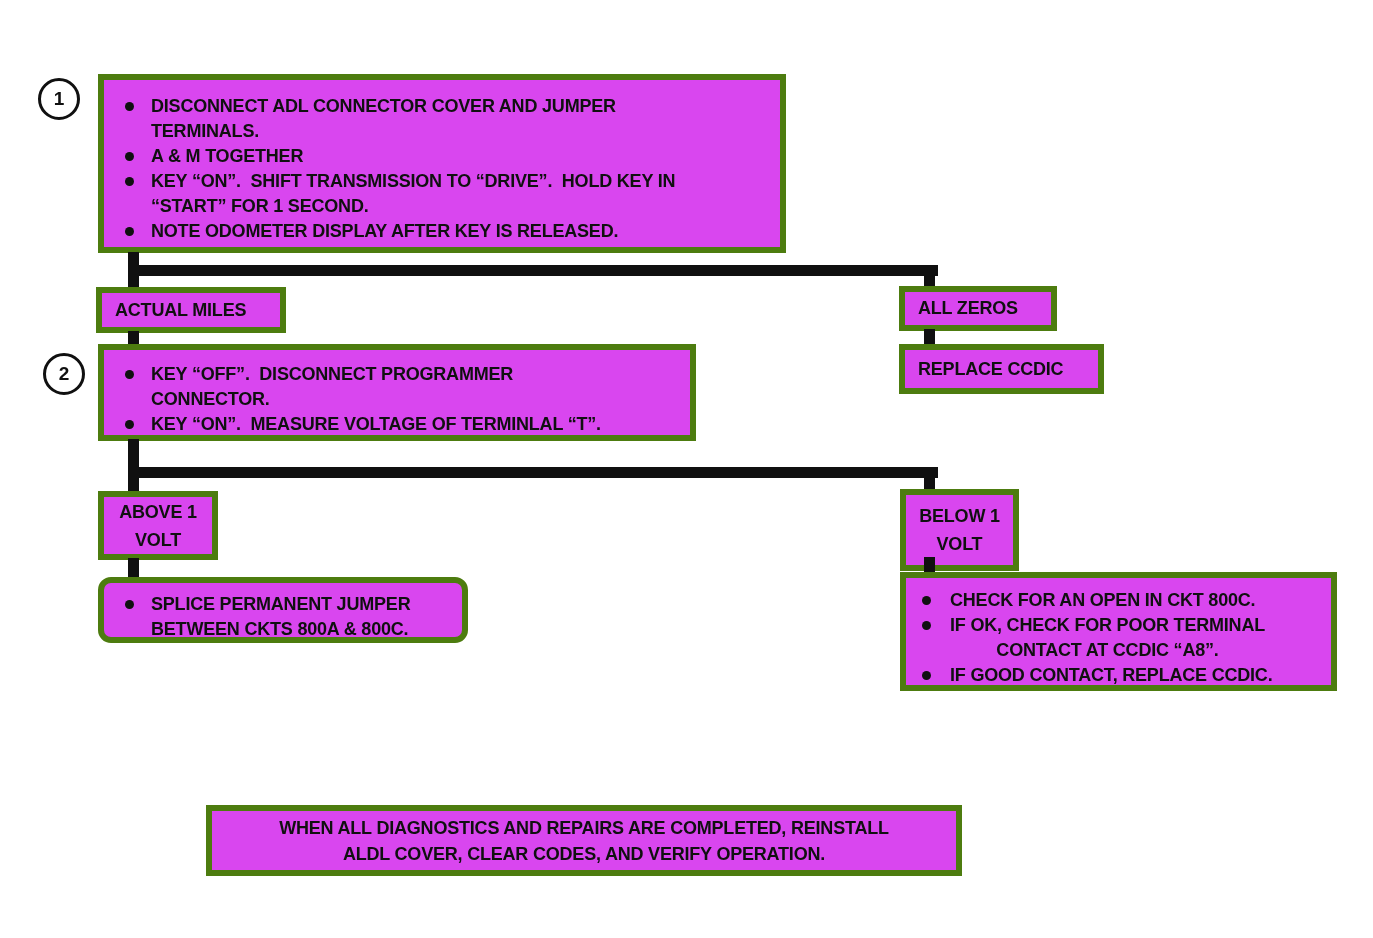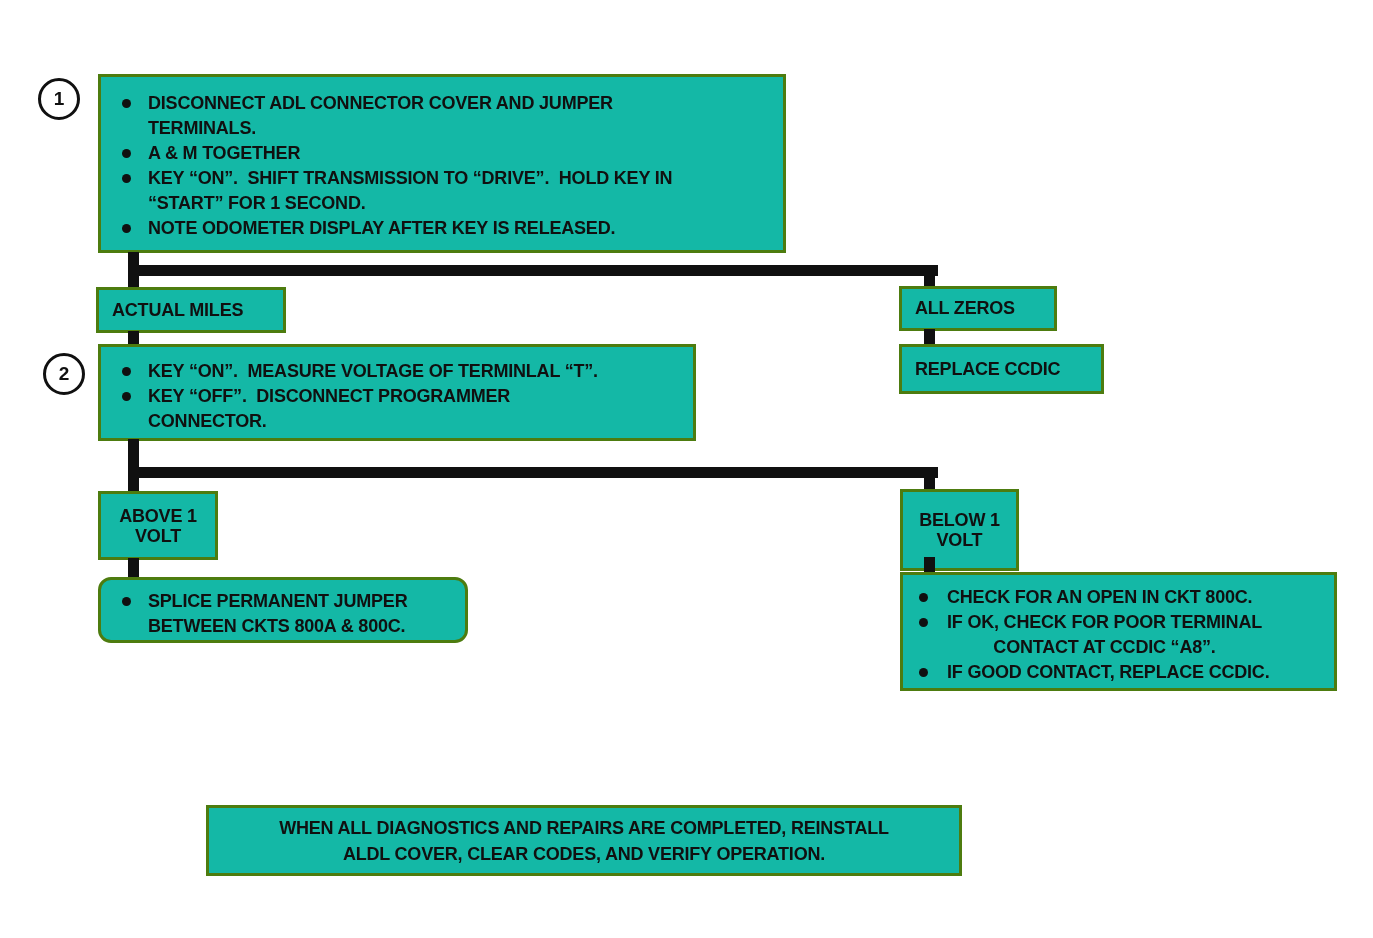--- a/index.html
+++ b/index.html
@@ -8,22 +8,22 @@
     position:relative;
     width:1373px;height:938px;
     background:#ffffff;
     font-family:"Liberation Sans","DejaVu Sans",sans-serif;
     font-weight:700;
     color:#101010;
     overflow:hidden;
   }
   .box{
     position:absolute;
-    border:3px solid #4d7c0f;
-    background:#14b8a6;
+    border:6px solid #4d7c0f;
+    background:#d946ef;
     box-sizing:border-box;
   }
   .circle{
     position:absolute;
     width:42px;height:42px;
     border:3px solid #101010;
     border-radius:50%;
     box-sizing:border-box;
     display:flex;align-items:center;justify-content:center;
     font-size:19px;
@@ -51,21 +51,21 @@
     display:flex;align-items:center;
     padding-left:13px;
     font-size:18px;
     letter-spacing:-0.2px;
     box-sizing:border-box;
   }
   .center-box{
     display:flex;align-items:center;justify-content:center;
     text-align:center;
     white-space:pre-line;
-    font-size:18px;line-height:20px;
+    font-size:18px;line-height:28px;
     letter-spacing:-0.2px;
     box-sizing:border-box;
   }
   .footer-box{
     display:flex;align-items:center;justify-content:center;
     text-align:center;
     white-space:pre-line;
     font-size:18px;line-height:26px;
     letter-spacing:-0.2px;
     box-sizing:border-box;
@@ -119,26 +119,26 @@
     <span>REPLACE CCDIC</span>
   </div>
 
   <div class="circle" style="left:43px;top:353px;">
     <span>2</span>
   </div>
 
   <div class="box step-box" style="left:98px;top:344px;width:598px;height:97px;padding-top:12px;">
     <div class="brow">
       <span class="dot"></span>
-      <span class="btxt">KEY “ON”.  MEASURE VOLTAGE OF TERMINLAL “T”.</span>
+      <span class="btxt">KEY “OFF”.  DISCONNECT PROGRAMMER
+CONNECTOR.</span>
     </div>
     <div class="brow">
       <span class="dot"></span>
-      <span class="btxt">KEY “OFF”.  DISCONNECT PROGRAMMER
-CONNECTOR.</span>
+      <span class="btxt">KEY “ON”.  MEASURE VOLTAGE OF TERMINLAL “T”.</span>
     </div>
   </div>
 
   <div class="line" style="left:128px;top:439px;width:11px;height:53px;"></div>
   <div class="line" style="left:128px;top:467px;width:810px;height:11px;"></div>
   <div class="line" style="left:924px;top:467px;width:11px;height:24px;"></div>
 
   <div class="box center-box" style="left:98px;top:491px;width:120px;height:69px;">
     <span>ABOVE 1
 VOLT</span>

